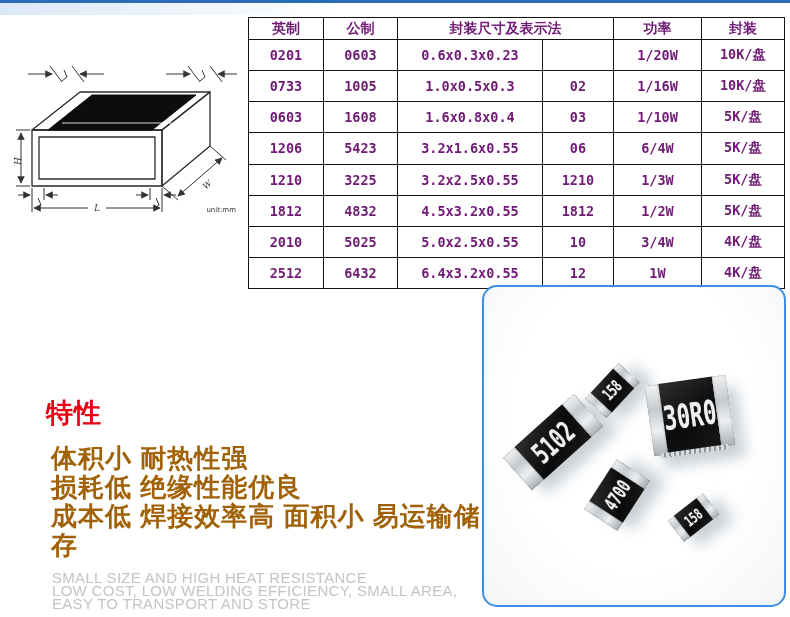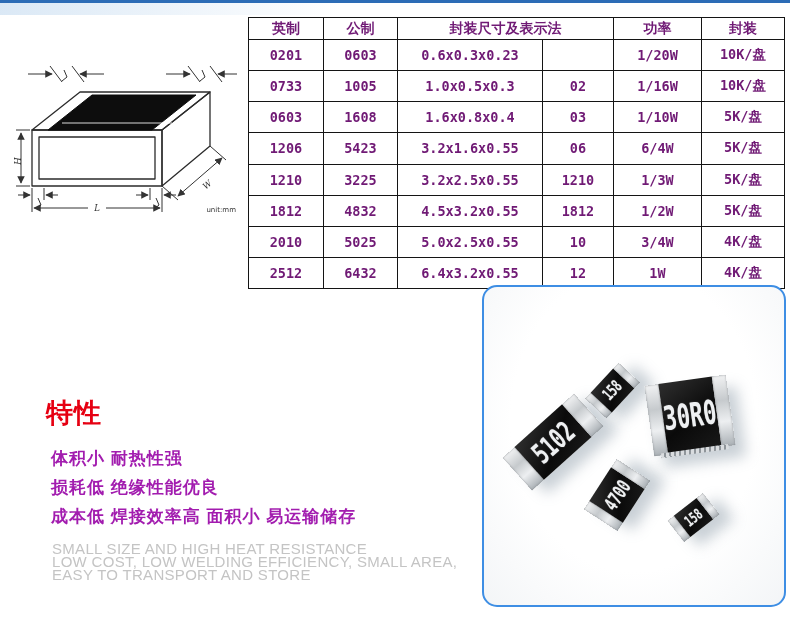--- a/index.html
+++ b/index.html
@@ -20,21 +20,21 @@
     font-family:"DejaVu Sans Mono","Liberation Mono",monospace;
     font-size:13.5px;font-weight:600;color:#701a75;}
   .spec-table th,.spec-table td{
     border:1.6px solid #141414;text-align:center;vertical-align:middle;
     padding:0;height:21px;white-space:nowrap;overflow:hidden;}
   .spec-table th{font-weight:700;font-size:14px;}
 
   
   .features{position:absolute;left:46px;top:372px;width:440px;margin-top:23px;}
   .features-title{font-size:27px;font-weight:800;letter-spacing:1px;margin:0 0 13px 0;}
-  .feature-cn{margin-left:5px;font-size:17px;font-weight:600;color:#a21caf;
+  .feature-cn{margin-left:5px;font-size:26px;font-weight:600;color:#a16207;
     line-height:29px;letter-spacing:1px;}
   .features-en{margin:11px 0 0 6px;}
   .feature-en{font-size:15px;line-height:13px;color:#c4c4c4;letter-spacing:.3px;}
 
   
   .photo-frame{position:absolute;left:482px;top:285px;width:300px;height:318px;
     border:2px solid #3e8ee4;border-radius:15px;overflow:hidden;
     background:radial-gradient(ellipse at 50% 42%,#ffffff 58%,#f3f5f7 100%);}
   .chip{position:absolute;display:flex;align-items:stretch;border-radius:2px;
     box-shadow:9px 13px 14px rgba(135,150,165,.45);}

